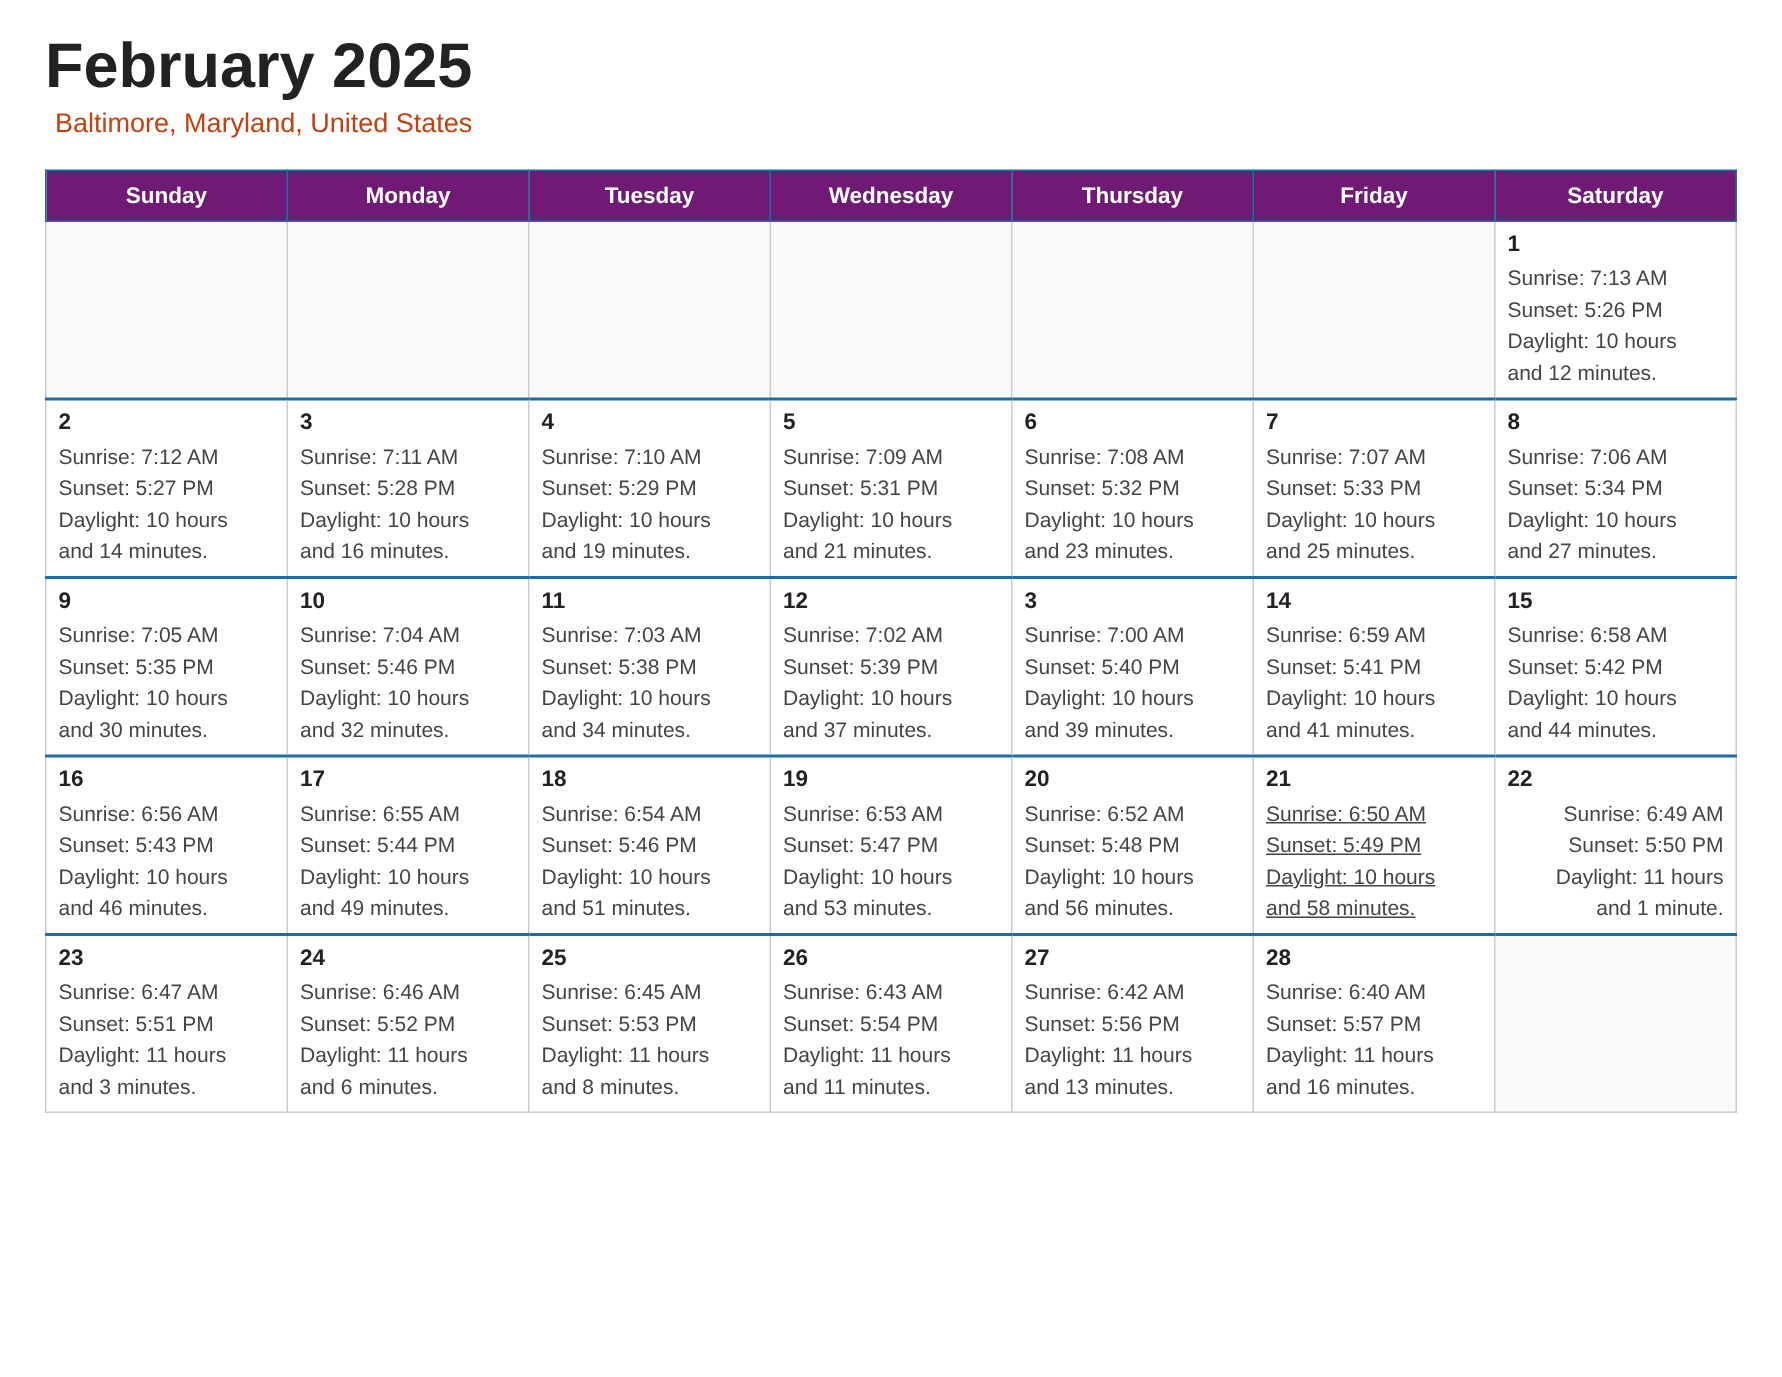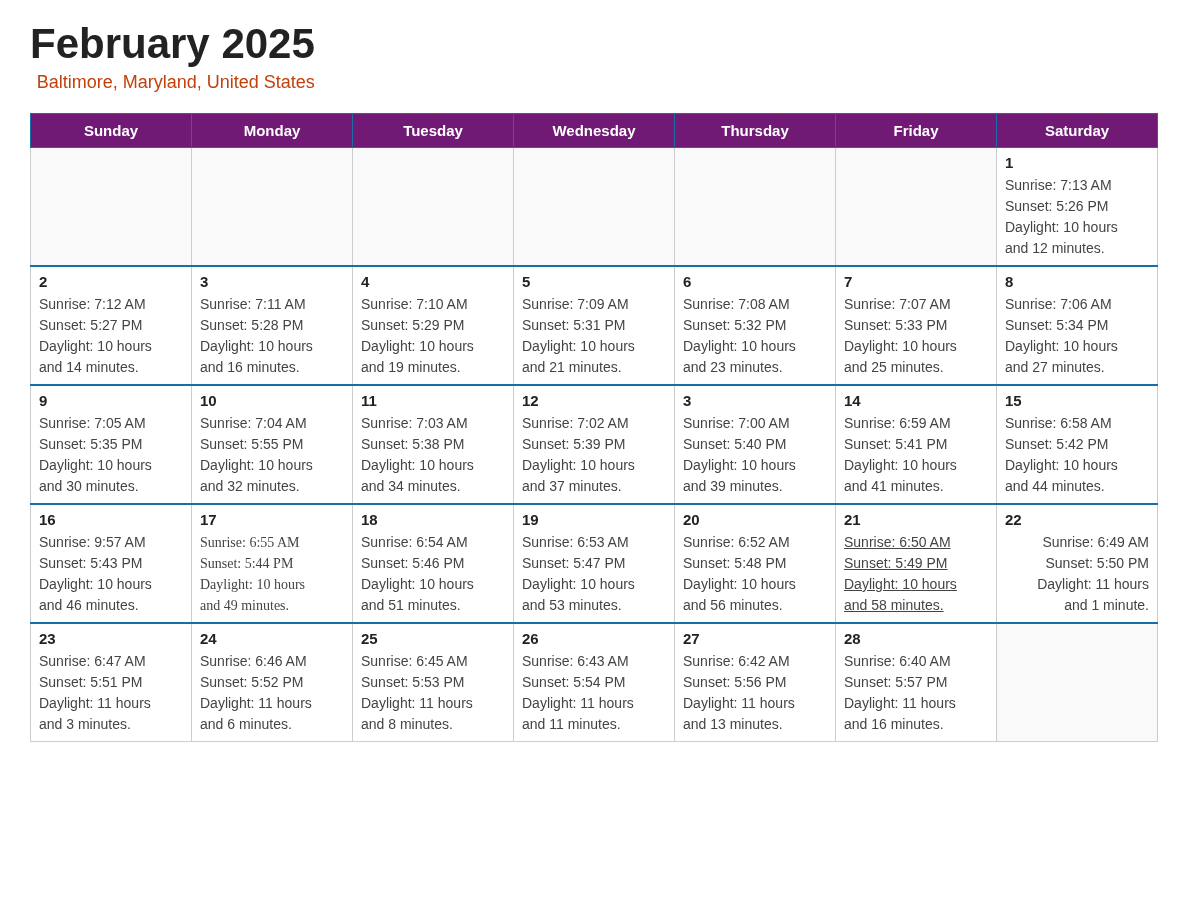--- a/index.html
+++ b/index.html
@@ -176,21 +176,21 @@
         <td>
           <span class="day-number">9</span>
           <div class="day-info" style="white-space: pre-line;">Sunrise: 7:05 AM
 Sunset: 5:35 PM
 Daylight: 10 hours
 and 30 minutes.</div>
         </td>
         <td>
           <span class="day-number">10</span>
           <div class="day-info" style="white-space: pre-line;">Sunrise: 7:04 AM
-Sunset: 5:55 PM
+Sunset: 5:46 PM
 Daylight: 10 hours
 and 32 minutes.</div>
         </td>
         <td>
           <span class="day-number">11</span>
           <div class="day-info" style="white-space: pre-line;">Sunrise: 7:03 AM
 Sunset: 5:38 PM
 Daylight: 10 hours
 and 34 minutes.</div>
         </td>
@@ -219,28 +219,28 @@
           <span class="day-number">15</span>
           <div class="day-info" style="white-space: pre-line;">Sunrise: 6:58 AM
 Sunset: 5:42 PM
 Daylight: 10 hours
 and 44 minutes.</div>
         </td>
       </tr>
       <tr class="row-top-border">
         <td>
           <span class="day-number">16</span>
-          <div class="day-info" style="white-space: pre-line;">Sunrise: 9:57 AM
+          <div class="day-info" style="white-space: pre-line;">Sunrise: 6:56 AM
 Sunset: 5:43 PM
 Daylight: 10 hours
 and 46 minutes.</div>
         </td>
         <td>
           <span class="day-number">17</span>
-          <div class="day-info" style="white-space: pre-line; font-family: Liberation Serif, serif;">Sunrise: 6:55 AM
+          <div class="day-info" style="white-space: pre-line;">Sunrise: 6:55 AM
 Sunset: 5:44 PM
 Daylight: 10 hours
 and 49 minutes.</div>
         </td>
         <td>
           <span class="day-number">18</span>
           <div class="day-info" style="white-space: pre-line;">Sunrise: 6:54 AM
 Sunset: 5:46 PM
 Daylight: 10 hours
 and 51 minutes.</div>

